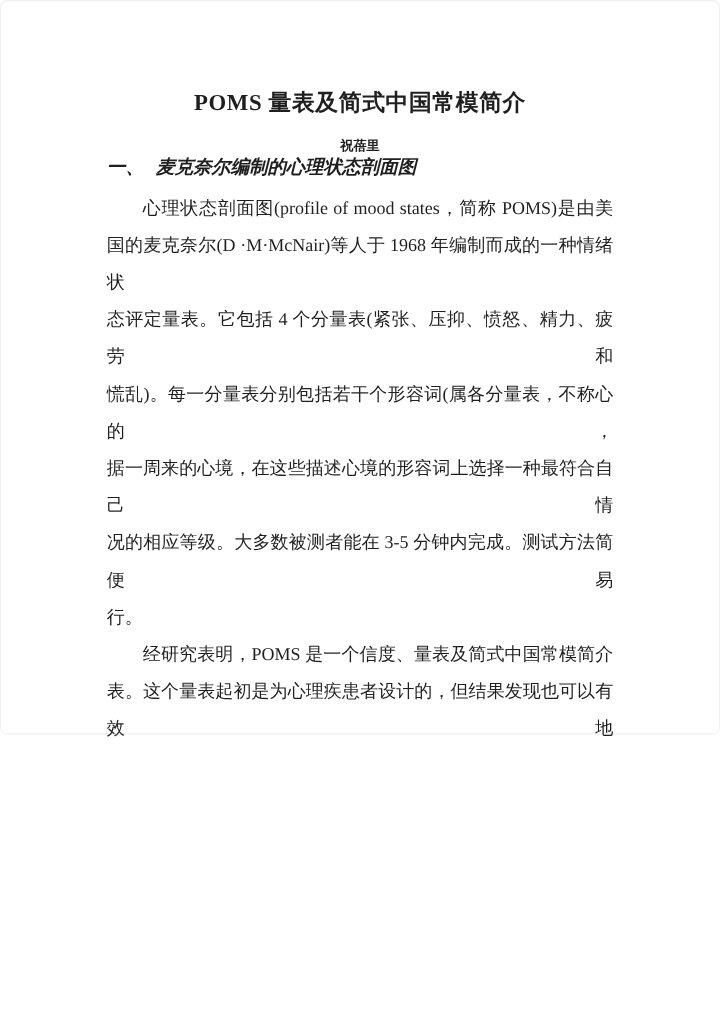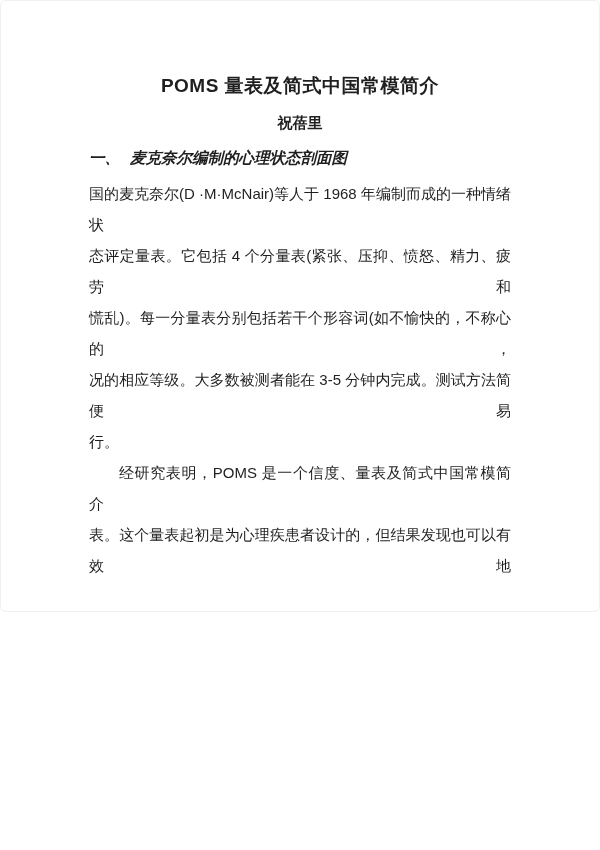--- a/index.html
+++ b/index.html
@@ -15,37 +15,37 @@
     color: #1f1f1f;
   }
   .page {
     box-sizing: border-box;
     width: 600px;
     height: 612px;
     padding: 0 88px;
     background: #ffffff;
     border: 1px solid #f0f0f0;
     border-radius: 6px;
+    font-family: Liberation Serif, serif;
   }
   .doc-title {
     margin-top: 72px;
     text-align: center;
     font-size: 19px;
     font-weight: bold;
     letter-spacing: 0.5px;
     white-space: nowrap;
   }
   .doc-author {
     margin-top: 15px;
     text-align: center;
-    font-size: 15px;
+    font-size: 11px;
     font-weight: bold;
   }
   .section-heading {
-    margin-top: 15px;
     font-size: 15.5px;
     font-weight: bold;
     font-style: italic;
   }
   .section-heading .sec-num {
     margin-right: 10px;
   }
   .doc-body {
     margin-top: 9px;
     font-size: 15px;
@@ -69,23 +69,25 @@
   <div class="doc-title">POMS 量表及简式中国常模简介</div>
 
   <div class="doc-author">祝蓓里</div>
 
   <div class="section-heading">
     <span class="sec-num">一、</span><span>麦克奈尔编制的心理状态剖面图</span>
   </div>
 
   <div class="doc-body">
     <div class="paragraph">
+        <div class="line indent fill">心理状态剖面图(profile of mood states，简称 POMS)是由美</div>
         <div class="line fill">国的麦克奈尔(D ·M·McNair)等人于 1968 年编制而成的一种情绪状</div>
         <div class="line fill">态评定量表。它包括 4 个分量表(紧张、压抑、愤怒、精力、疲劳和</div>
-        <div class="line fill">慌乱)。每一分量表分别包括若干个形容词(如不愉快的，不称心的，</div>
+        <div class="line fill">慌乱)。每一分量表分别包括若干个形容词(属各分量表，不称心的，</div>
+        <div class="line fill">据一周来的心境，在这些描述心境的形容词上选择一种最符合自己情</div>
         <div class="line fill">况的相应等级。大多数被测者能在 3-5 分钟内完成。测试方法简便易</div>
         <div class="line">行。</div>
       </div>
     <div class="paragraph">
         <div class="line indent fill">经研究表明，POMS 是一个信度、量表及简式中国常模简介</div>
         <div class="line fill">表。这个量表起初是为心理疾患者设计的，但结果发现也可以有效地</div>
       </div>
   </div>
 </div>
 

